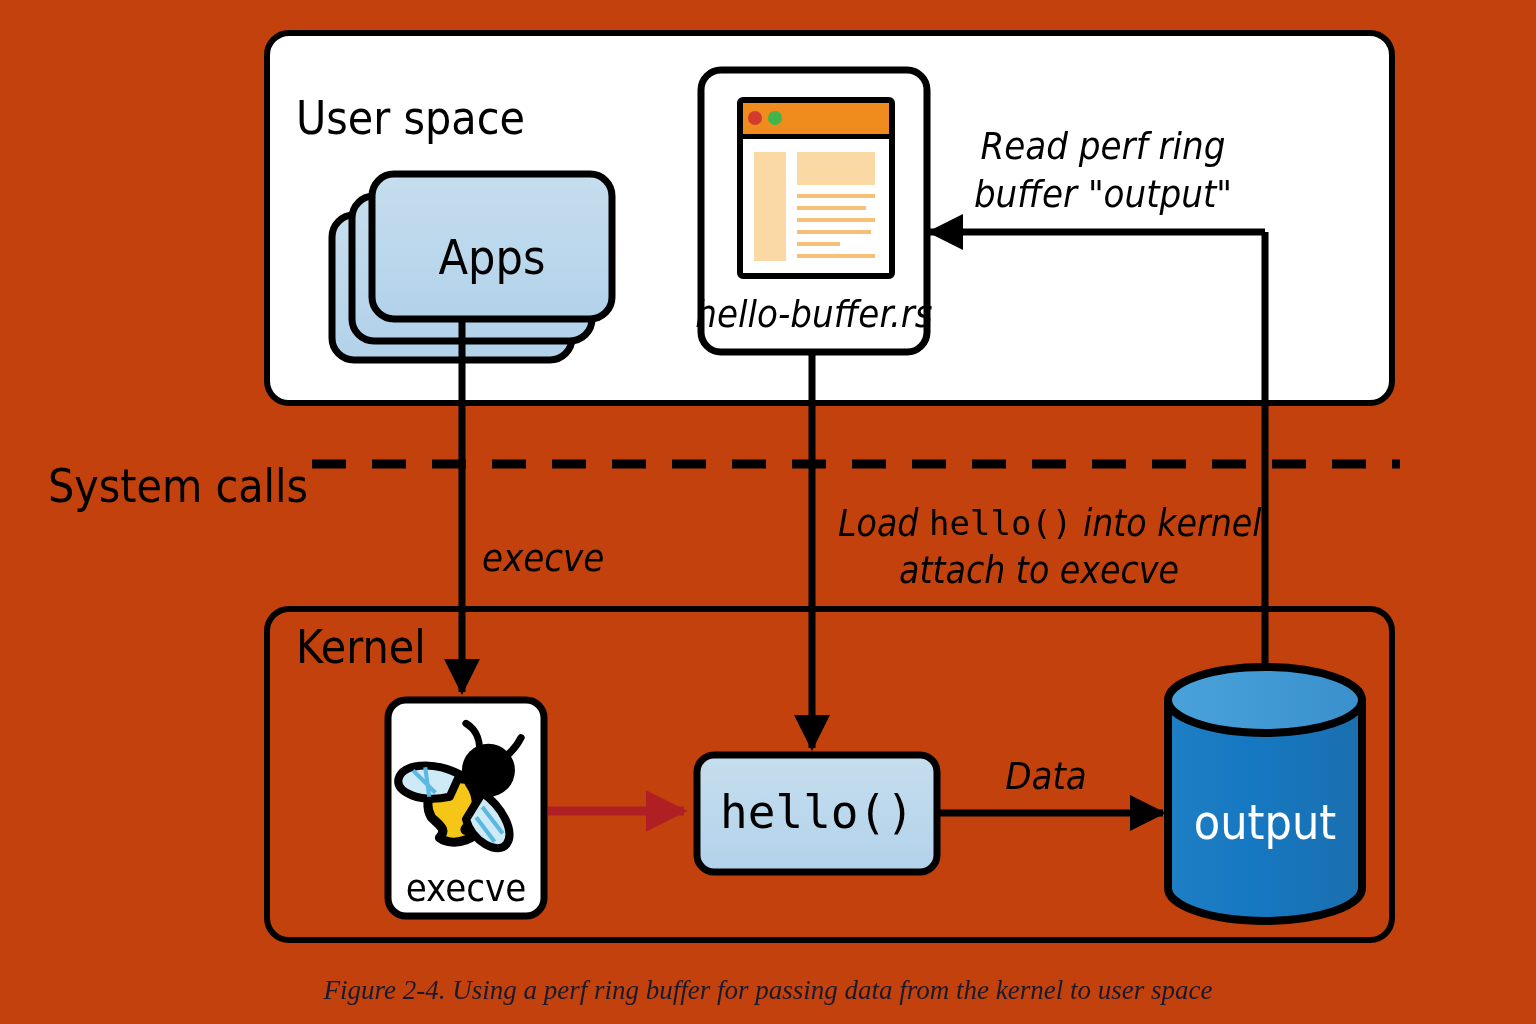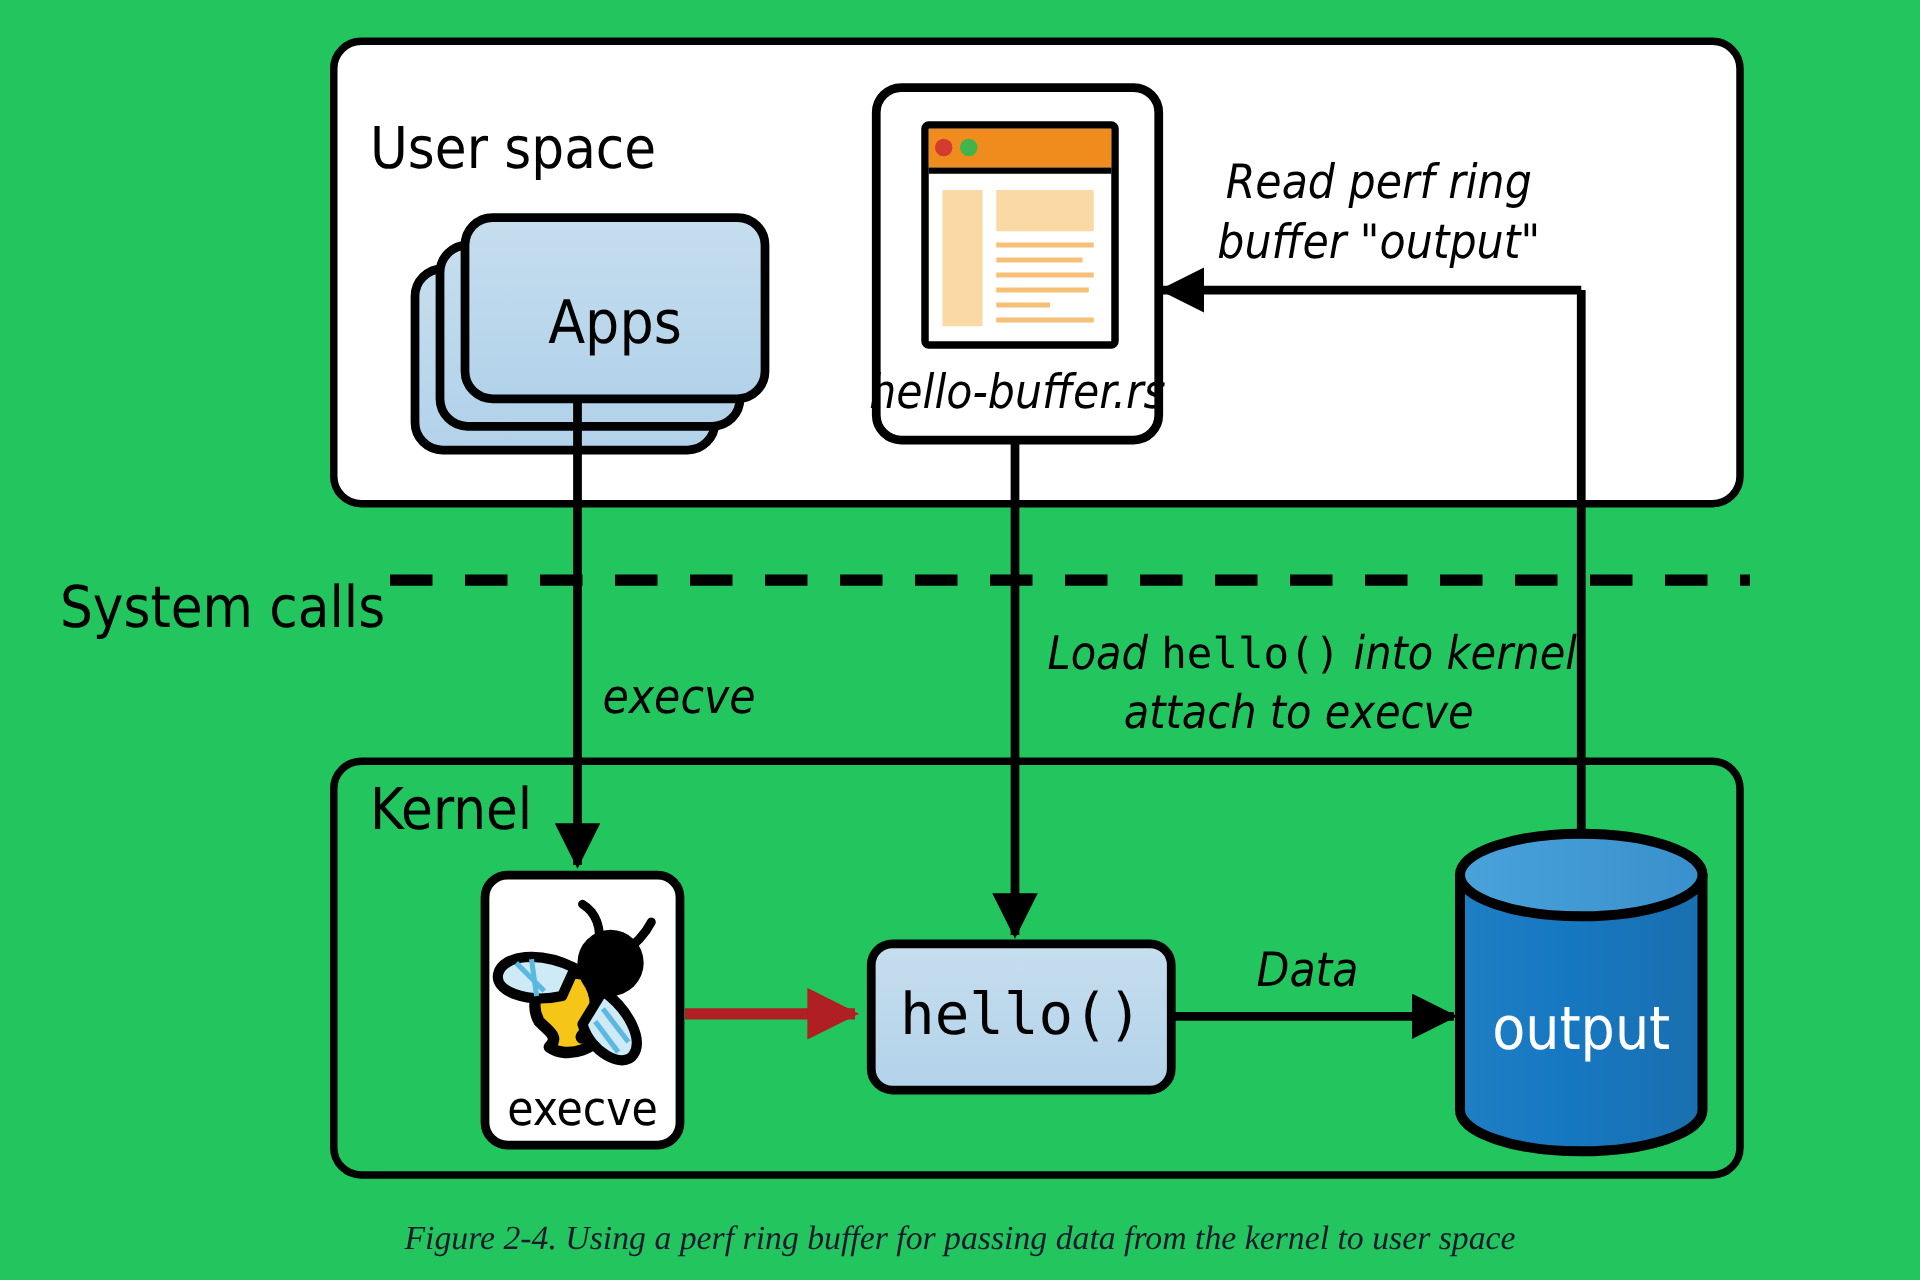--- a/index.html
+++ b/index.html
@@ -10,21 +10,21 @@
   body {
     width: 1536px;
     height: 1024px;
     font-family: "Liberation Sans", sans-serif;
     overflow: hidden;
   }
   #stage {
     position: relative;
     width: 1536px;
     height: 1024px;
-    background: #22c55e;
+    background: #c2410c;
   }
   #diagram {
     position: absolute;
     left: 0;
     top: 0;
     width: 1536px;
     height: 1024px;
   }
   .ttl {
     font-family: "DejaVu Sans Condensed", "Liberation Sans Narrow", "Liberation Sans", sans-serif;

